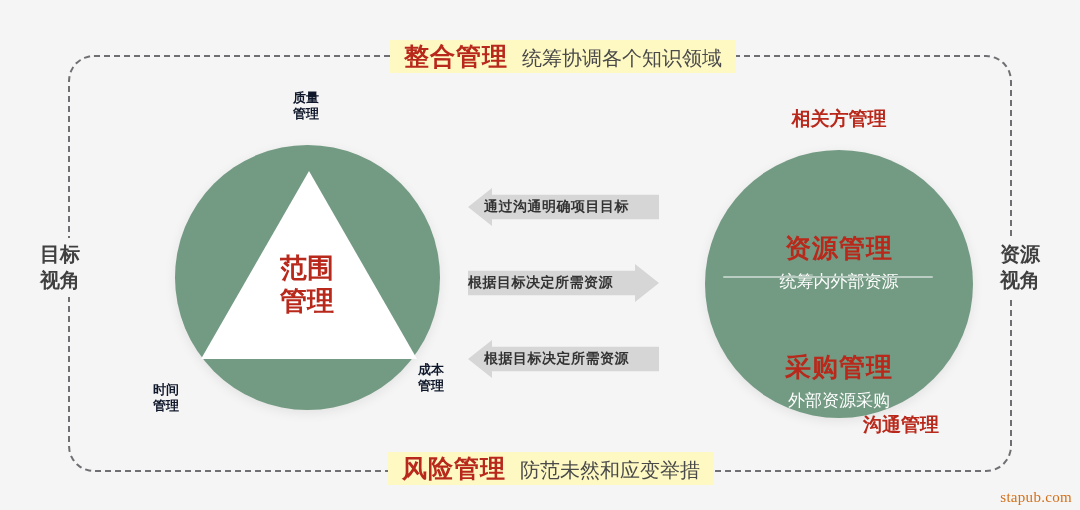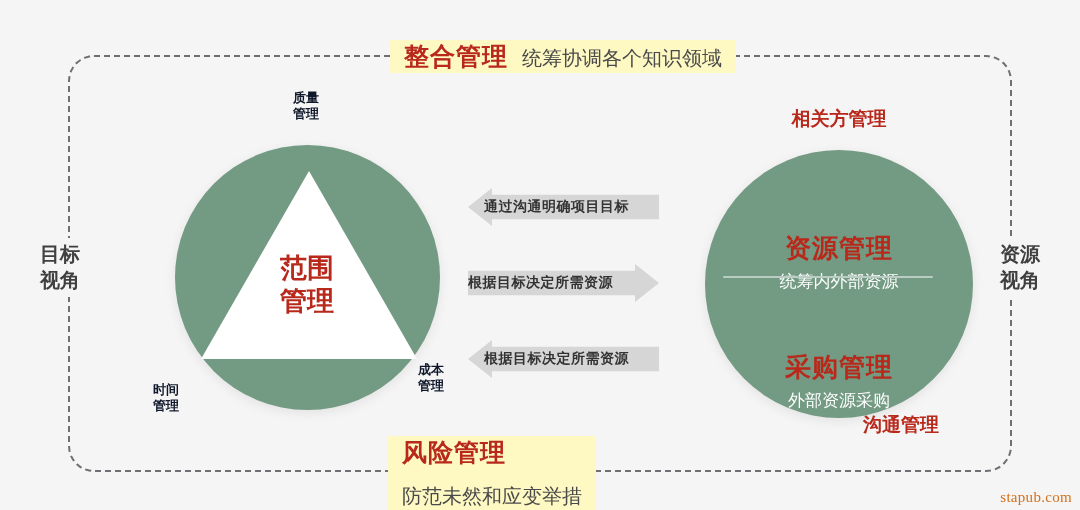--- a/index.html
+++ b/index.html
@@ -35,21 +35,21 @@
   .banner {
     position: absolute;
     display: flex;
     align-items: baseline;
     gap: 14px;
     background: #fef9c3;
     padding: 0 14px;
     white-space: nowrap;
   }
   .banner.top  { left: 390px; top: 40px; }
-  .banner.bot  { left: 388px; top: 436px; flex-direction: column; }
+  .banner.bot  { left: 388px; top: 452px; }
   .banner-title {
     color: #b8281b;
     font-size: 25px;
     font-weight: bold;
     letter-spacing: 1px;
   }
   .banner-sub {
     color: #4a4a4a;
     font-size: 20px;
   }

